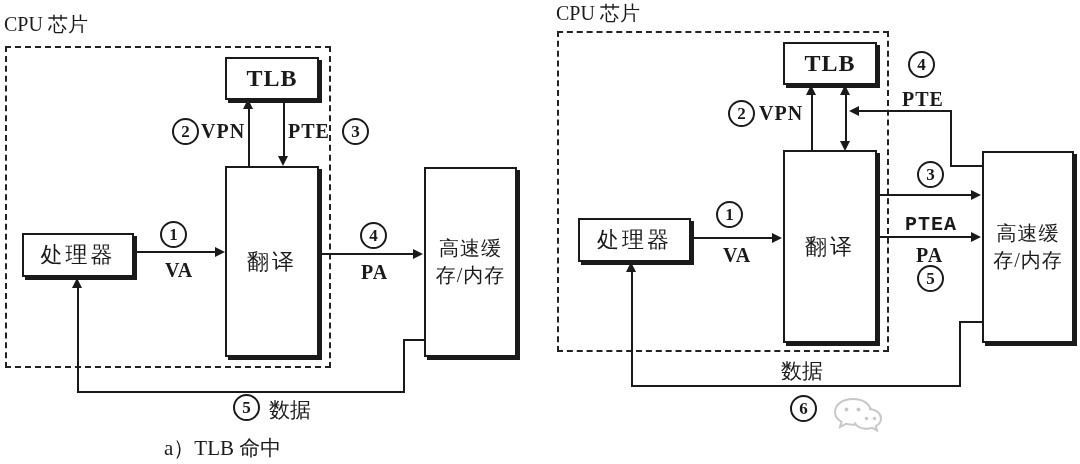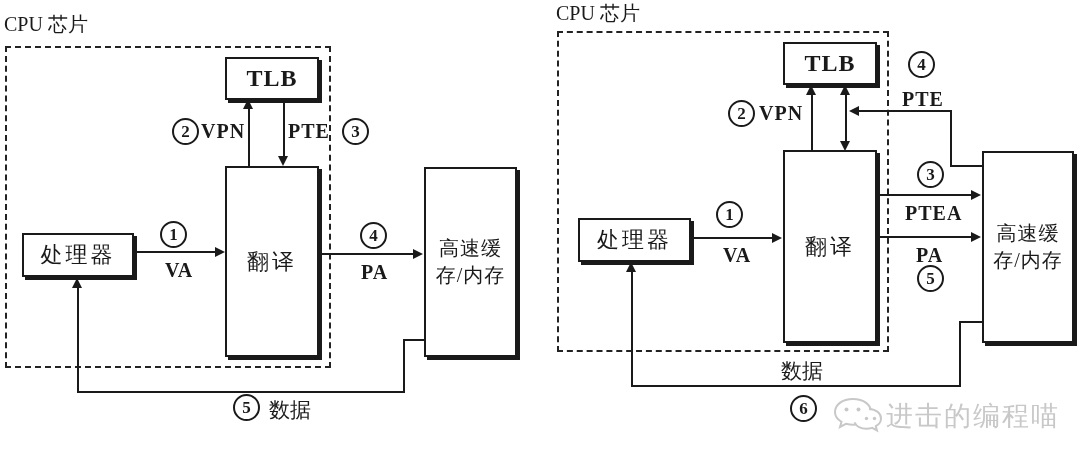--- a/index.html
+++ b/index.html
@@ -81,20 +81,21 @@
   <div class="lbl latin" style="left:361px; top:261px;">PA</div>
 
   <div class="hl" style="left:403px; top:339px; width:21px;"></div>
   <div class="vl" style="left:403px; top:339px; height:54px;"></div>
   <div class="hl" style="left:77px; top:391px; width:328px;"></div>
   <div class="vl" style="left:77px; top:287px; height:106px;"></div>
   <div class="ah ah-up" style="left:72px; top:278px;"></div>
   <div class="circ" style="left:233px; top:394px;">5</div>
   <div class="lbl zh" style="left:269px; top:396px; font-size:21px;">数据</div>
 
+  <div class="caption" style="left:164px; top:434px;">a）TLB 命中</div>
 
   <div class="chip-label" style="left:556px; top:0px;">CPU 芯片</div>
   <div class="dashedbox" style="left:557px; top:31px; width:332px; height:321px;"></div>
 
   <div class="node" style="left:783px; top:42px; width:94px; height:43px;">
     <span class="tlb-text">TLB</span>
   </div>
   <div class="node" style="left:783px; top:150px; width:94px; height:193px;">
     <span class="cn-node">翻译</span>
   </div>
@@ -121,21 +122,21 @@
   <div class="circ" style="left:908px; top:51px;">4</div>
   <div class="lbl latin" style="left:902px; top:88px;">PTE</div>
   <div class="hl" style="left:858px; top:110px; width:94px;"></div>
   <div class="ah ah-left" style="left:849px; top:106px;"></div>
   <div class="vl" style="left:950px; top:110px; height:57px;"></div>
   <div class="hl" style="left:950px; top:165px; width:32px;"></div>
 
   <div class="circ" style="left:917px; top:161px;">3</div>
   <div class="hl" style="left:879px; top:194px; width:93px;"></div>
   <div class="ah ah-right" style="left:971px; top:190px;"></div>
-  <div class="lbl latin" style="left:905px; top:202px;">PTEA</div>
+  <div class="lbl latin" style="left:905px; top:213px;font-family:Liberation Mono, monospace;">PTEA</div>
 
   <div class="hl" style="left:879px; top:236px; width:93px;"></div>
   <div class="ah ah-right" style="left:971px; top:232px;"></div>
   <div class="lbl latin" style="left:916px; top:244px;">PA</div>
   <div class="circ" style="left:917px; top:265px;">5</div>
 
   <div class="circ" style="left:716px; top:201px;">1</div>
   <div class="hl" style="left:691px; top:237px; width:82px;"></div>
   <div class="ah ah-right" style="left:772px; top:233px;"></div>
   <div class="lbl latin" style="left:723px; top:244px;">VA</div>
@@ -156,15 +157,14 @@
         <path d="M36 13 c7.5 .4 12 4.6 12 9.4 0 3.2-2 6-5.2 7.8 L44 34.5 l-4.8-2.6 c-1.8 .5-3.7 .8-5.7 .8 -5.5 0-10.2-2.6-12-6.3" fill="#ffffff"></path>
       </g>
       <g fill="#c8c8c8">
         <circle cx="13.5" cy="13.5" r="2"></circle>
         <circle cx="25.5" cy="13.5" r="2"></circle>
         <circle cx="33.5" cy="22.5" r="1.7"></circle>
         <circle cx="41.5" cy="22.5" r="1.7"></circle>
       </g>
     </svg>
   </div>
-  <div class="watermark" style="left:886px; top:398px;">进击的编程喵</div>
 
 </div>
 
 </body></html>

